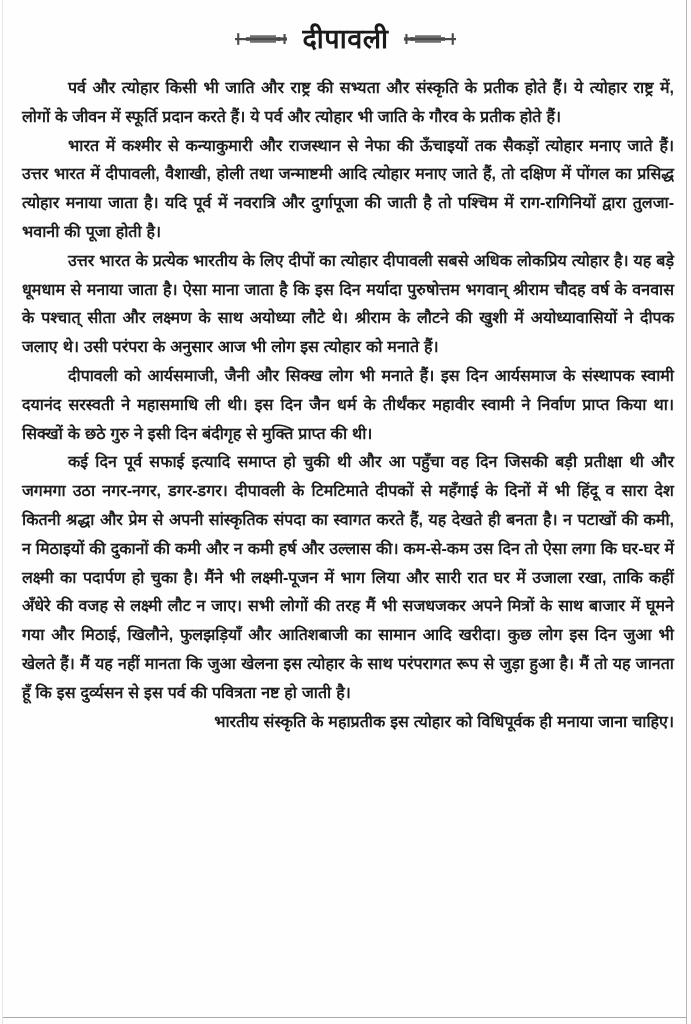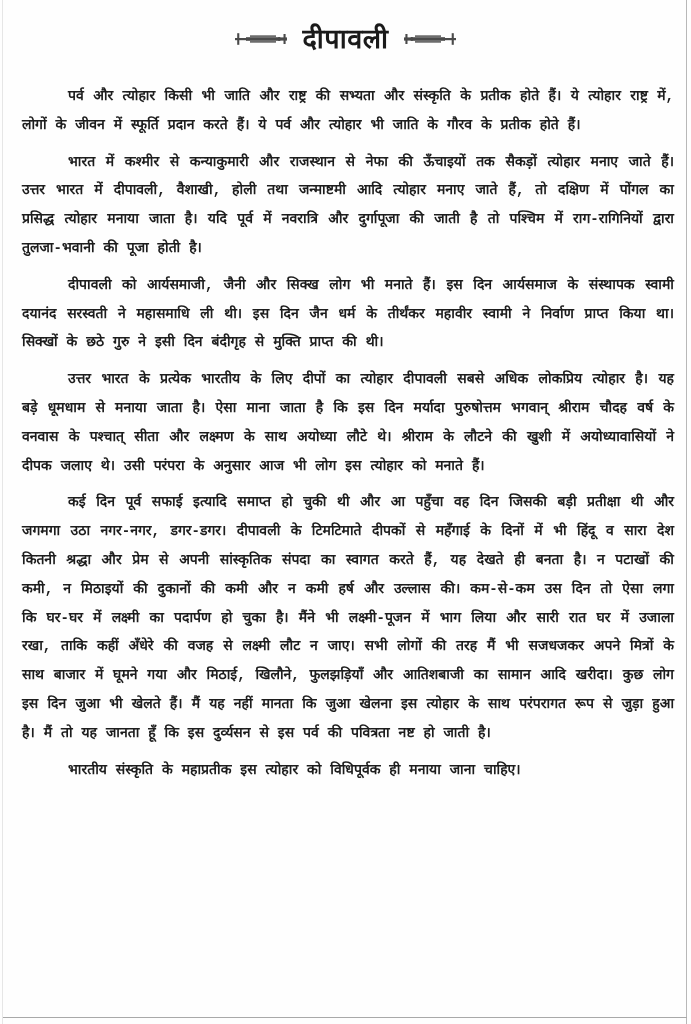--- a/index.html
+++ b/index.html
@@ -73,32 +73,32 @@
     white-space: nowrap;
   }
 
   .body-text {
     position: absolute;
     top: 74px;
     left: 22px;
     width: 652px;
   }
   .para {
-    margin: 8px 0 0 0;
+    margin: 0 0 0 0;
     text-align: justify;
     text-justify: inter-word;
     text-indent: 46px;
-    font-size: 14px;
+    font-size: 16px;
     line-height: 28.8px;
     color: #1d1d1d;
     word-spacing: 0.5px;
-    font-family: Liberation Mono, monospace;
+    font-family: Liberation Sans, sans-serif;
     font-weight: 600;
   }
-  .para:last-child { text-align: left; }
+  .para:last-child { text-align: right; }
 </style>
 </head>
 <body>
 
 <div class="page">
 
   <div class="page-border-left"></div>
   <div class="page-border-right"></div>
   <div class="page-border-bottom"></div>
 
@@ -132,19 +132,19 @@
           <rect x="51.5" y="5.0" width="2.1" height="10"></rect>
           <circle cx="47.5" cy="10" r="1.7"></circle>
         </g>
       </svg>
     </span>
   </div>
 
   <div class="body-text">
     <p class="para">पर्व और त्योहार किसी भी जाति और राष्ट्र की सभ्यता और संस्कृति के प्रतीक होते हैं। ये त्योहार राष्ट्र में, लोगों के जीवन में स्फूर्ति प्रदान करते हैं। ये पर्व और त्योहार भी जाति के गौरव के प्रतीक होते हैं।</p>
     <p class="para">भारत में कश्मीर से कन्याकुमारी और राजस्थान से नेफा की ऊँचाइयों तक सैकड़ों त्योहार मनाए जाते हैं। उत्तर भारत में दीपावली, वैशाखी, होली तथा जन्माष्टमी आदि त्योहार मनाए जाते हैं, तो दक्षिण में पोंगल का प्रसिद्ध त्योहार मनाया जाता है। यदि पूर्व में नवरात्रि और दुर्गापूजा की जाती है तो पश्चिम में राग-रागिनियों द्वारा तुलजा-भवानी की पूजा होती है।</p>
+    <p class="para">उत्तर भारत के प्रत्येक भारतीय के लिए दीपों का त्योहार दीपावली सबसे अधिक लोकप्रिय त्योहार है। यह बड़े धूमधाम से मनाया जाता है। ऐसा माना जाता है कि इस दिन मर्यादा पुरुषोत्तम भगवान् श्रीराम चौदह वर्ष के वनवास के पश्चात् सीता और लक्ष्मण के साथ अयोध्या लौटे थे। श्रीराम के लौटने की खुशी में अयोध्यावासियों ने दीपक जलाए थे। उसी परंपरा के अनुसार आज भी लोग इस त्योहार को मनाते हैं।</p>
     <p class="para">दीपावली को आर्यसमाजी, जैनी और सिक्ख लोग भी मनाते हैं। इस दिन आर्यसमाज के संस्थापक स्वामी दयानंद सरस्वती ने महासमाधि ली थी। इस दिन जैन धर्म के तीर्थंकर महावीर स्वामी ने निर्वाण प्राप्त किया था। सिक्खों के छठे गुरु ने इसी दिन बंदीगृह से मुक्ति प्राप्त की थी।</p>
-    <p class="para">उत्तर भारत के प्रत्येक भारतीय के लिए दीपों का त्योहार दीपावली सबसे अधिक लोकप्रिय त्योहार है। यह बड़े धूमधाम से मनाया जाता है। ऐसा माना जाता है कि इस दिन मर्यादा पुरुषोत्तम भगवान् श्रीराम चौदह वर्ष के वनवास के पश्चात् सीता और लक्ष्मण के साथ अयोध्या लौटे थे। श्रीराम के लौटने की खुशी में अयोध्यावासियों ने दीपक जलाए थे। उसी परंपरा के अनुसार आज भी लोग इस त्योहार को मनाते हैं।</p>
     <p class="para">कई दिन पूर्व सफाई इत्यादि समाप्त हो चुकी थी और आ पहुँचा वह दिन जिसकी बड़ी प्रतीक्षा थी और जगमगा उठा नगर-नगर, डगर-डगर। दीपावली के टिमटिमाते दीपकों से महँगाई के दिनों में भी हिंदू व सारा देश कितनी श्रद्धा और प्रेम से अपनी सांस्कृतिक संपदा का स्वागत करते हैं, यह देखते ही बनता है। न पटाखों की कमी, न मिठाइयों की दुकानों की कमी और न कमी हर्ष और उल्लास की। कम-से-कम उस दिन तो ऐसा लगा कि घर-घर में लक्ष्मी का पदार्पण हो चुका है। मैंने भी लक्ष्मी-पूजन में भाग लिया और सारी रात घर में उजाला रखा, ताकि कहीं अँधेरे की वजह से लक्ष्मी लौट न जाए। सभी लोगों की तरह मैं भी सजधजकर अपने मित्रों के साथ बाजार में घूमने गया और मिठाई, खिलौने, फुलझड़ियाँ और आतिशबाजी का सामान आदि खरीदा। कुछ लोग इस दिन जुआ भी खेलते हैं। मैं यह नहीं मानता कि जुआ खेलना इस त्योहार के साथ परंपरागत रूप से जुड़ा हुआ है। मैं तो यह जानता हूँ कि इस दुर्व्यसन से इस पर्व की पवित्रता नष्ट हो जाती है।</p>
     <p class="para">भारतीय संस्कृति के महाप्रतीक इस त्योहार को विधिपूर्वक ही मनाया जाना चाहिए।</p>
   </div>
 
 </div>
 
 </body></html>

